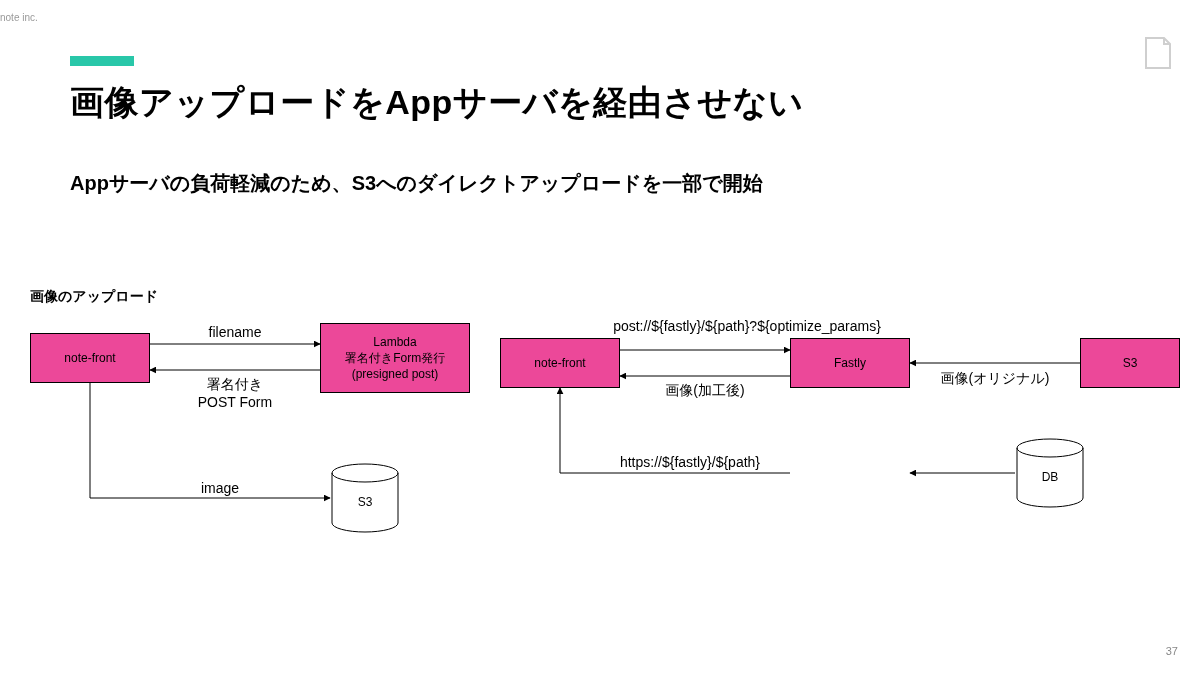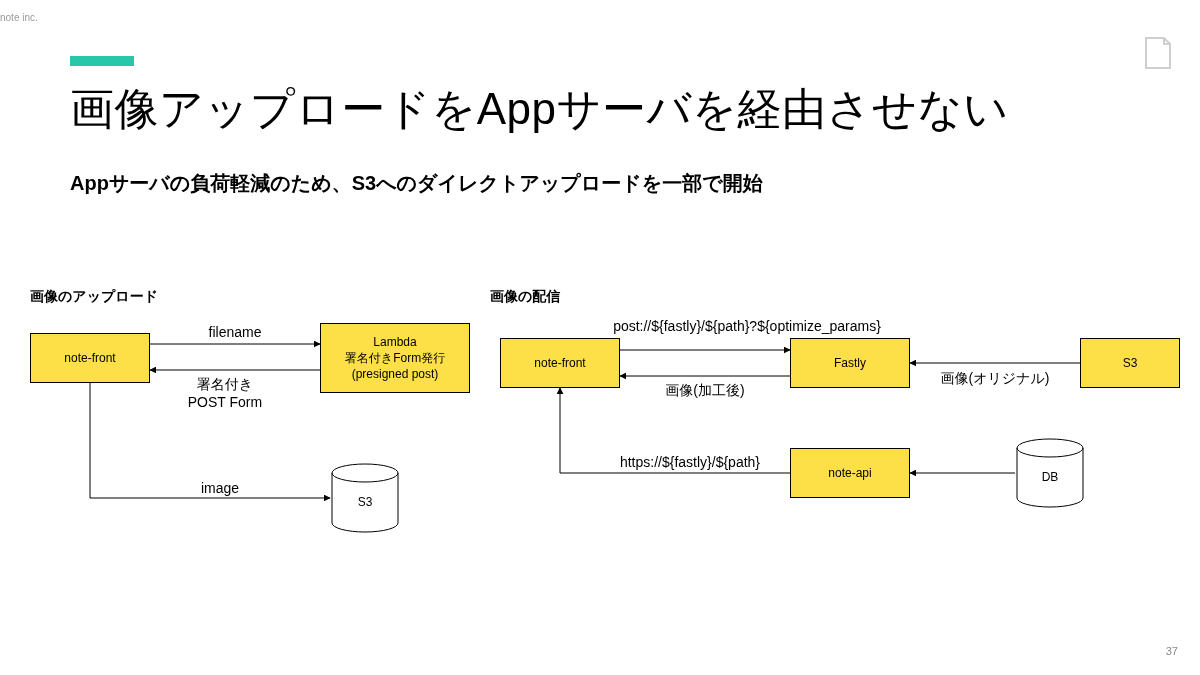--- a/index.html
+++ b/index.html
@@ -1,28 +1,28 @@
 <!DOCTYPE html>
 <html><head>
 <meta charset="utf-8">
 <style>
   html,body{margin:0;padding:0;width:1200px;height:675px;background:#fff;font-family:"Hiragino Sans","Hiragino Kaku Gothic ProN","Yu Gothic","Meiryo",sans-serif;color:#000;overflow:hidden}
   .slide{position:relative;width:1200px;height:675px}
   .company{position:absolute;left:0;right:0;top:12px;text-align:left;font-size:10px;color:#999}
   .accent-bar{position:absolute;left:70px;top:56px;width:64px;height:10px;background:#29c7a9}
   .page-icon{position:absolute;right:28px;top:36px;width:28px;height:34px}
   .page-icon svg{display:block}
-  .title{position:absolute;left:70px;top:80px;font-size:44px;font-weight:400;letter-spacing:.5px}
+  .title{position:absolute;left:70px;top:80px;font-size:34px;font-weight:700;letter-spacing:.5px}
   .subtitle{position:absolute;left:70px;top:170px;font-size:20px;font-weight:700}
   .page-num{position:absolute;right:22px;bottom:18px;font-size:11px;color:#888}
 
   
   .diag{position:absolute}
   .diag-title{font-size:14px;font-weight:700;margin-bottom:4px}
-  .box{position:absolute;border:1px solid #000;background:#fde047;font-size:12px;display:flex;align-items:center;justify-content:center;text-align:center;line-height:1.35;padding:16px;box-sizing:border-box;white-space:pre-line}
+  .box{position:absolute;border:1px solid #000;background:#ec4899;font-size:12px;display:flex;align-items:center;justify-content:center;text-align:center;line-height:1.35;padding:16px;box-sizing:border-box;white-space:pre-line}
   .cyl{position:absolute}
   .cyl-lbl{position:absolute;width:100%;text-align:center;font-size:12px}
   .elabel{position:absolute;font-size:14px;text-align:center;white-space:pre-line;line-height:1.25}
   svg.wires{position:absolute;left:0;top:0;overflow:visible}
 </style>
 </head>
 <body>
 
 <div class="slide">
   <div class="company">note inc.</div>
@@ -63,32 +63,30 @@
       </defs>
 
       <line x1="120" y1="56" x2="290" y2="56" stroke="#000" marker-end="url(#ah1)"></line>
 
       <line x1="290" y1="82" x2="120" y2="82" stroke="#000" marker-end="url(#ah1)"></line>
 
       <polyline points="60,95 60,210 300,210" fill="none" stroke="#000" marker-end="url(#ah1)"></polyline>
     </svg>
 
     <div class="elabel" style="left:160px;top:36px;width:90px">filename</div>
-    <div class="elabel" style="left:140px;top:88px;width:110px">署名付き
+    <div class="elabel" style="left:150px;top:88px;width:110px">署名付き
 POST Form</div>
     <div class="elabel" style="left:150px;top:192px;width:80px">image</div>
   </div>
 
   <div class="diag" style="left:490px;top:288px;width:700px;height:300px">
-    <div class="diag-title">画像の配信</div>
 
     <div class="box" style="left:10px;top:50px;width:120px;height:50px">note-front</div>
     <div class="box" style="left:300px;top:50px;width:120px;height:50px">Fastly</div>
     <div class="box" style="left:590px;top:50px;width:100px;height:50px">S3</div>
-    <div class="box" style="left:300px;top:160px;width:120px;height:50px">note-api</div>
 
     <div class="cyl" style="left:525px;top:150px;width:70px;height:70px">
       <svg width="70" height="70" viewBox="0 0 70 70">
         <ellipse cx="35" cy="10" rx="33" ry="9" fill="#fff" stroke="#000"></ellipse>
         <path d="M2 10 V60" stroke="#000" fill="none"></path>
         <path d="M68 10 V60" stroke="#000" fill="none"></path>
         <path d="M2 60 A33 9 0 0 0 68 60" stroke="#000" fill="none"></path>
       </svg>
       <div class="cyl-lbl" style="top:32px">DB</div>
     </div>

